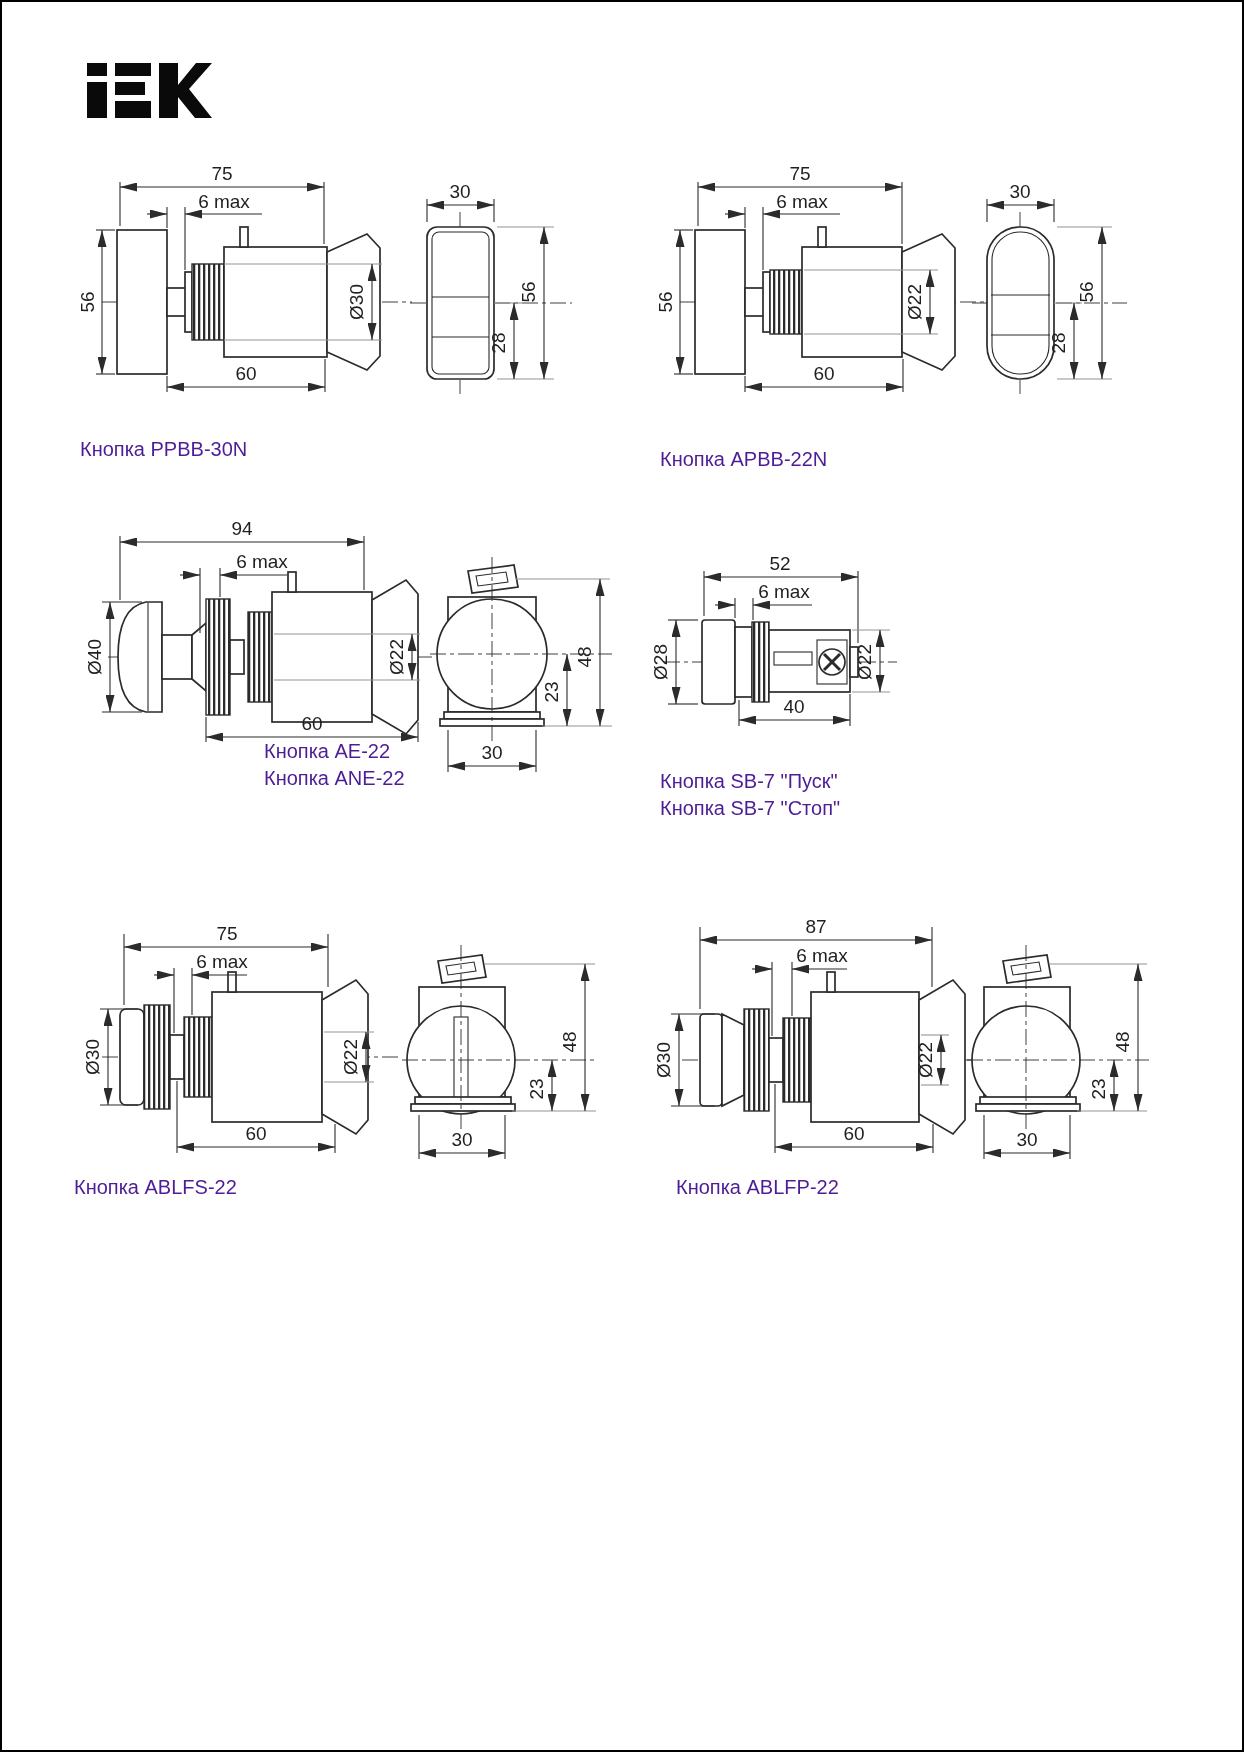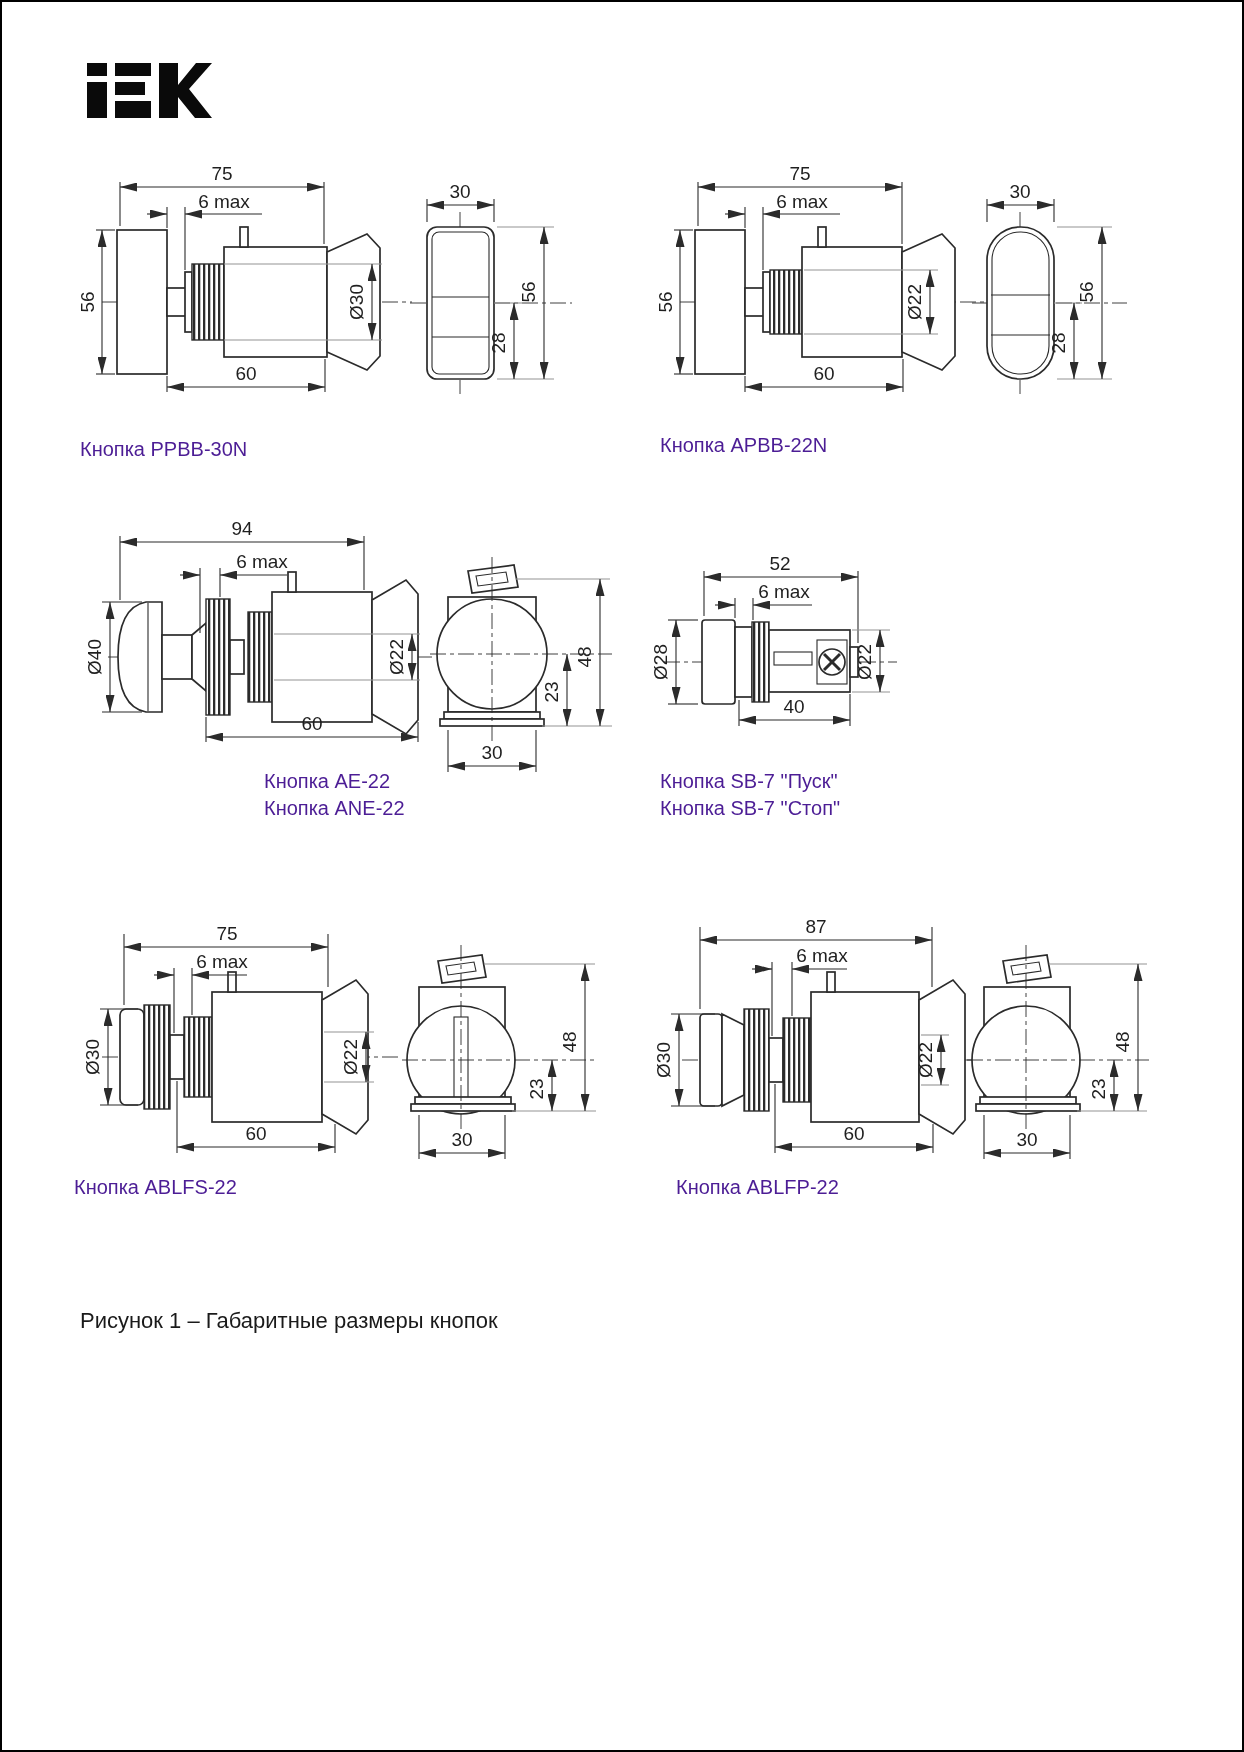--- a/index.html
+++ b/index.html
@@ -153,21 +153,21 @@
       <text x="428" y="46">30</text>
       <line class="g" x1="465" y1="75" x2="520" y2="75"></line>
       <line class="g" x1="465" y1="227" x2="520" y2="227"></line>
       <line class="d" x1="510" y1="75" x2="510" y2="227" marker-start="url(#aS)" marker-end="url(#aE)"></line>
       <text x="501" y="140" transform="rotate(-90 501 140)">56</text>
       <line class="g" x1="462" y1="151" x2="490" y2="151"></line>
       <line class="d" x1="482" y1="151" x2="482" y2="227" marker-start="url(#aS)" marker-end="url(#aE)"></line>
       <text x="473" y="191" transform="rotate(-90 473 191)">28</text>
     </g>
   </svg>
-  <div class="cap" style="left:658px;top:430px">Кнопка APBB-22N</div>
+  <div class="cap" style="left:658px;top:444px">Кнопка APBB-22N</div>
 
   <svg style="left:70px;top:470px" width="545" height="310" viewBox="0 0 545 310">
     <g>
       <line class="c" x1="36" y1="185" x2="360" y2="185"></line>
       <path class="o" d="M90,130 L74,130 C52,134 46,158 46,185 C46,212 52,236 74,240 L90,240 Z"></path>
       <line class="t" x1="76" y1="131" x2="76" y2="239"></line>
       <rect class="o" x="90" y="163" width="30" height="44"></rect>
       <polygon class="o" points="120,163 134,151 134,219 120,207"></polygon>
       <rect class="rib" x="134" y="127" width="24" height="116"></rect>
       <rect class="o" x="158" y="168" width="14" height="34"></rect>
@@ -213,21 +213,21 @@
       <line class="d" x1="376" y1="294" x2="464" y2="294" marker-start="url(#aS)" marker-end="url(#aE)"></line>
       <text x="420" y="287">30</text>
       <line class="g" x1="470" y1="254" x2="540" y2="254"></line>
       <line class="d" x1="495" y1="182" x2="495" y2="254" marker-start="url(#aS)" marker-end="url(#aE)"></line>
       <text x="486" y="220" transform="rotate(-90 486 220)">23</text>
       <line class="g" x1="444" y1="107" x2="538" y2="107"></line>
       <line class="d" x1="528" y1="107" x2="528" y2="254" marker-start="url(#aS)" marker-end="url(#aE)"></line>
       <text x="519" y="185" transform="rotate(-90 519 185)">48</text>
     </g>
   </svg>
-  <div class="cap" style="left:262px;top:766px">
+  <div class="cap" style="left:262px;top:736px">
     <div>Кнопка AE-22</div>
     <div>Кнопка ANE-22</div>
   </div>
 
   <svg style="left:610px;top:470px" width="300" height="310" viewBox="0 0 300 310">
     <g>
       <line class="c" x1="52" y1="190" x2="285" y2="190"></line>
       <rect class="o" x="90" y="148" width="33" height="84" rx="3"></rect>
       <rect class="o" x="123" y="155" width="17" height="70"></rect>
       <rect class="rib" x="140" y="150" width="17" height="80"></rect>
@@ -377,15 +377,14 @@
       <line class="g" x1="480" y1="254" x2="550" y2="254"></line>
       <line class="d" x1="517" y1="203" x2="517" y2="254" marker-start="url(#aS)" marker-end="url(#aE)"></line>
       <text x="508" y="232" transform="rotate(-90 508 232)">23</text>
       <line class="g" x1="452" y1="107" x2="550" y2="107"></line>
       <line class="d" x1="541" y1="107" x2="541" y2="254" marker-start="url(#aS)" marker-end="url(#aE)"></line>
       <text x="532" y="185" transform="rotate(-90 532 185)">48</text>
     </g>
   </svg>
   <div class="cap" style="left:674px;top:1172px">Кнопка ABLFP-22</div>
 
-  <div class="figcap" style="left:78px;top:1306px">Рисунок 1 – Габаритные размеры кнопок</div>
 
 </div>
 
 </body></html>

